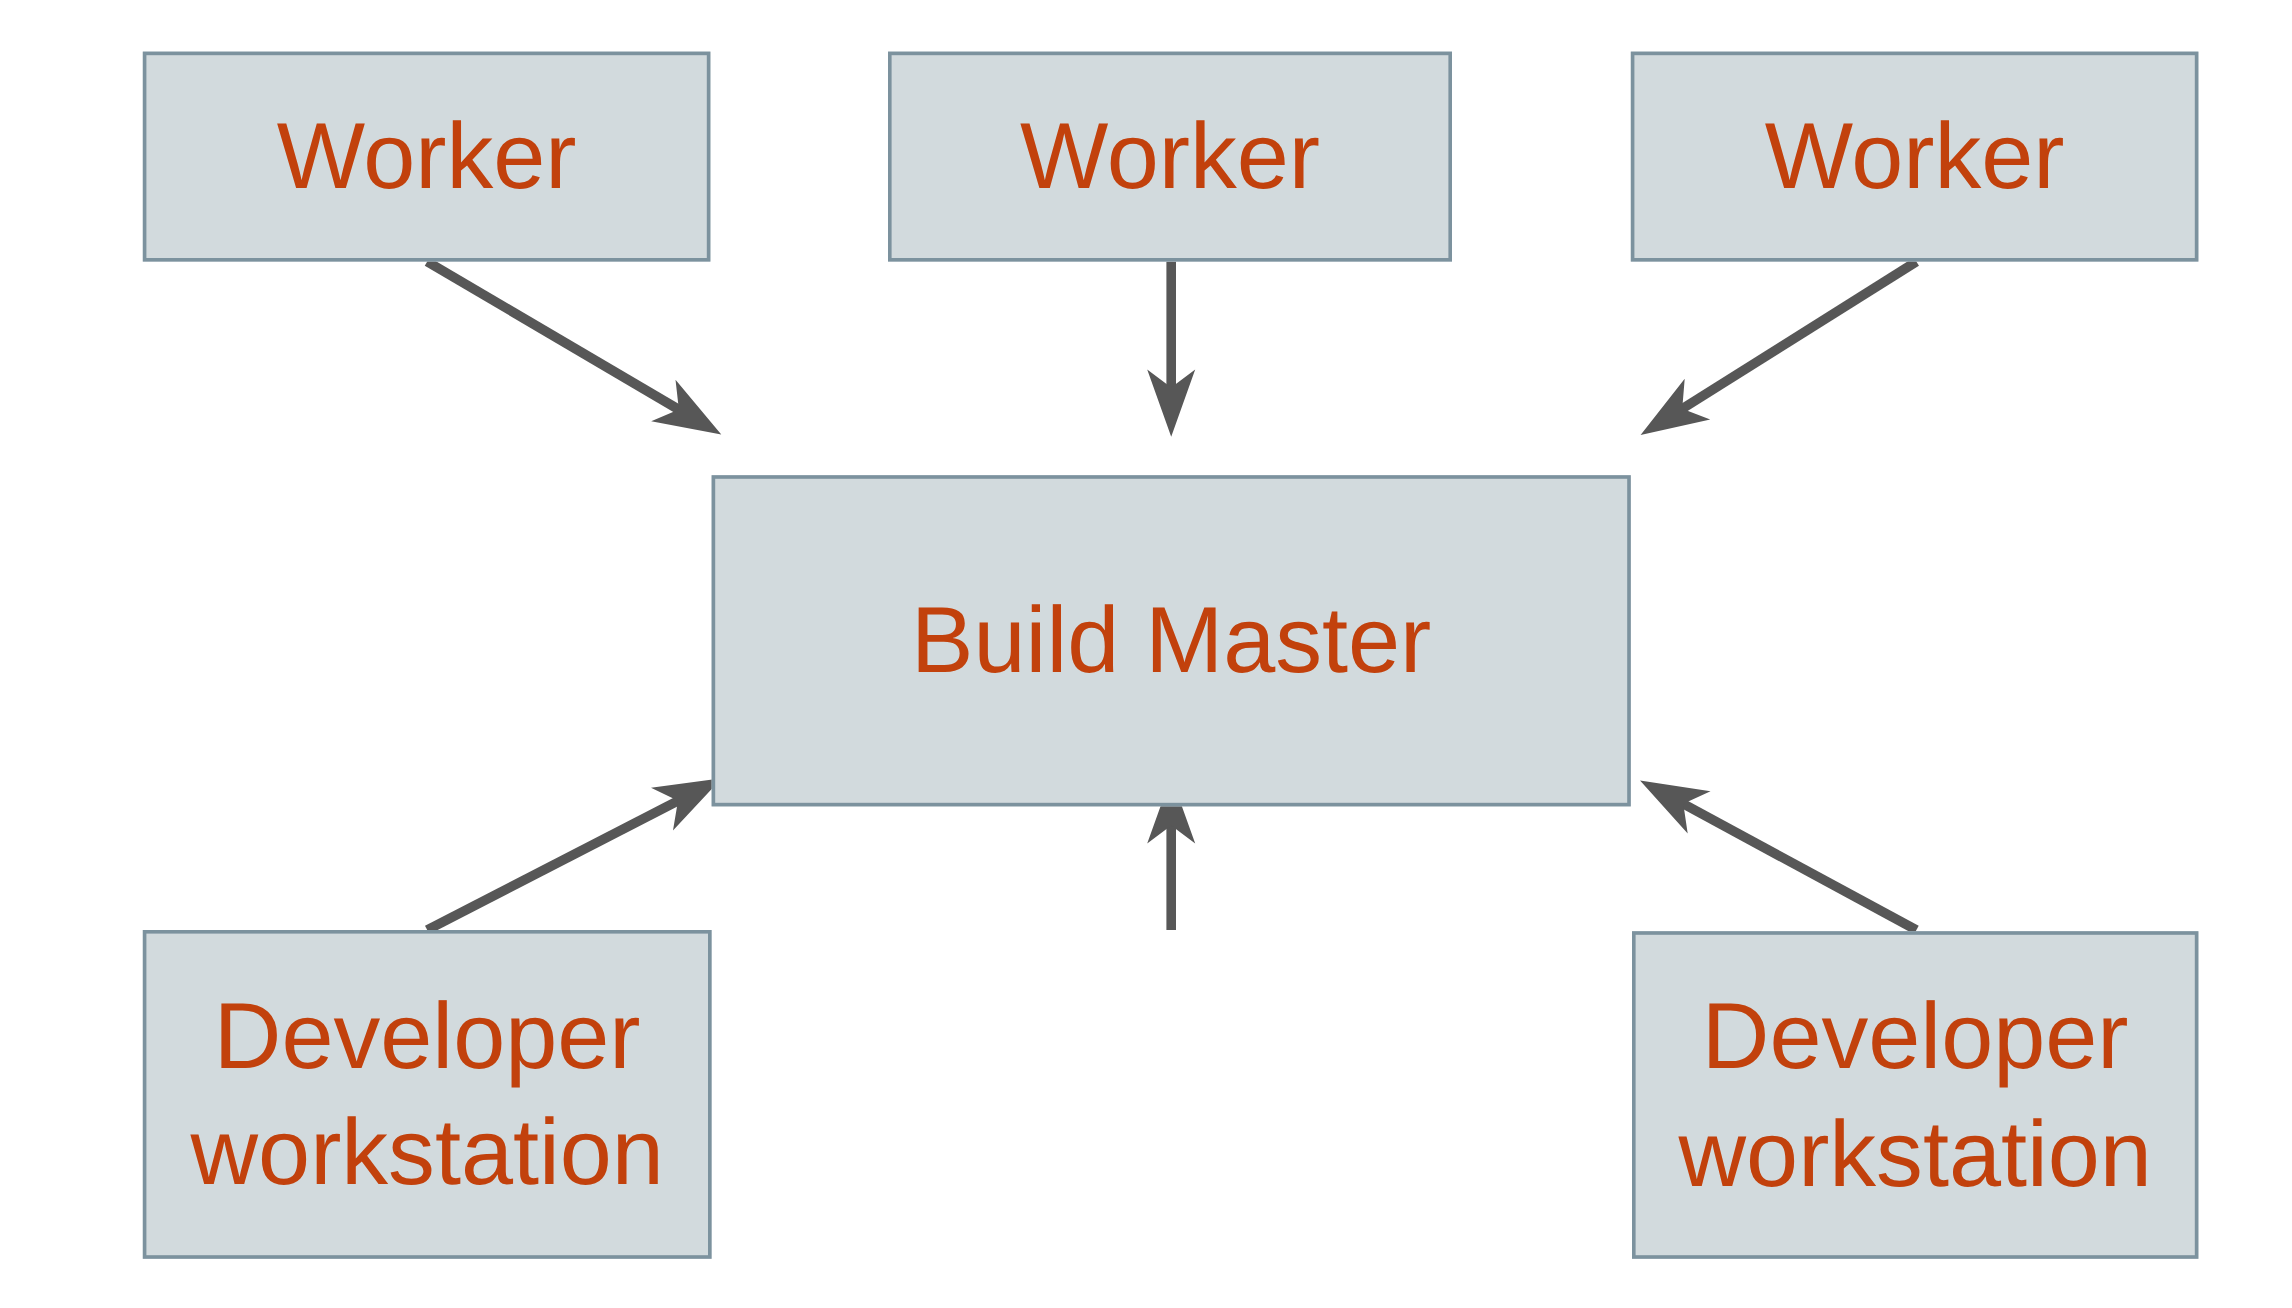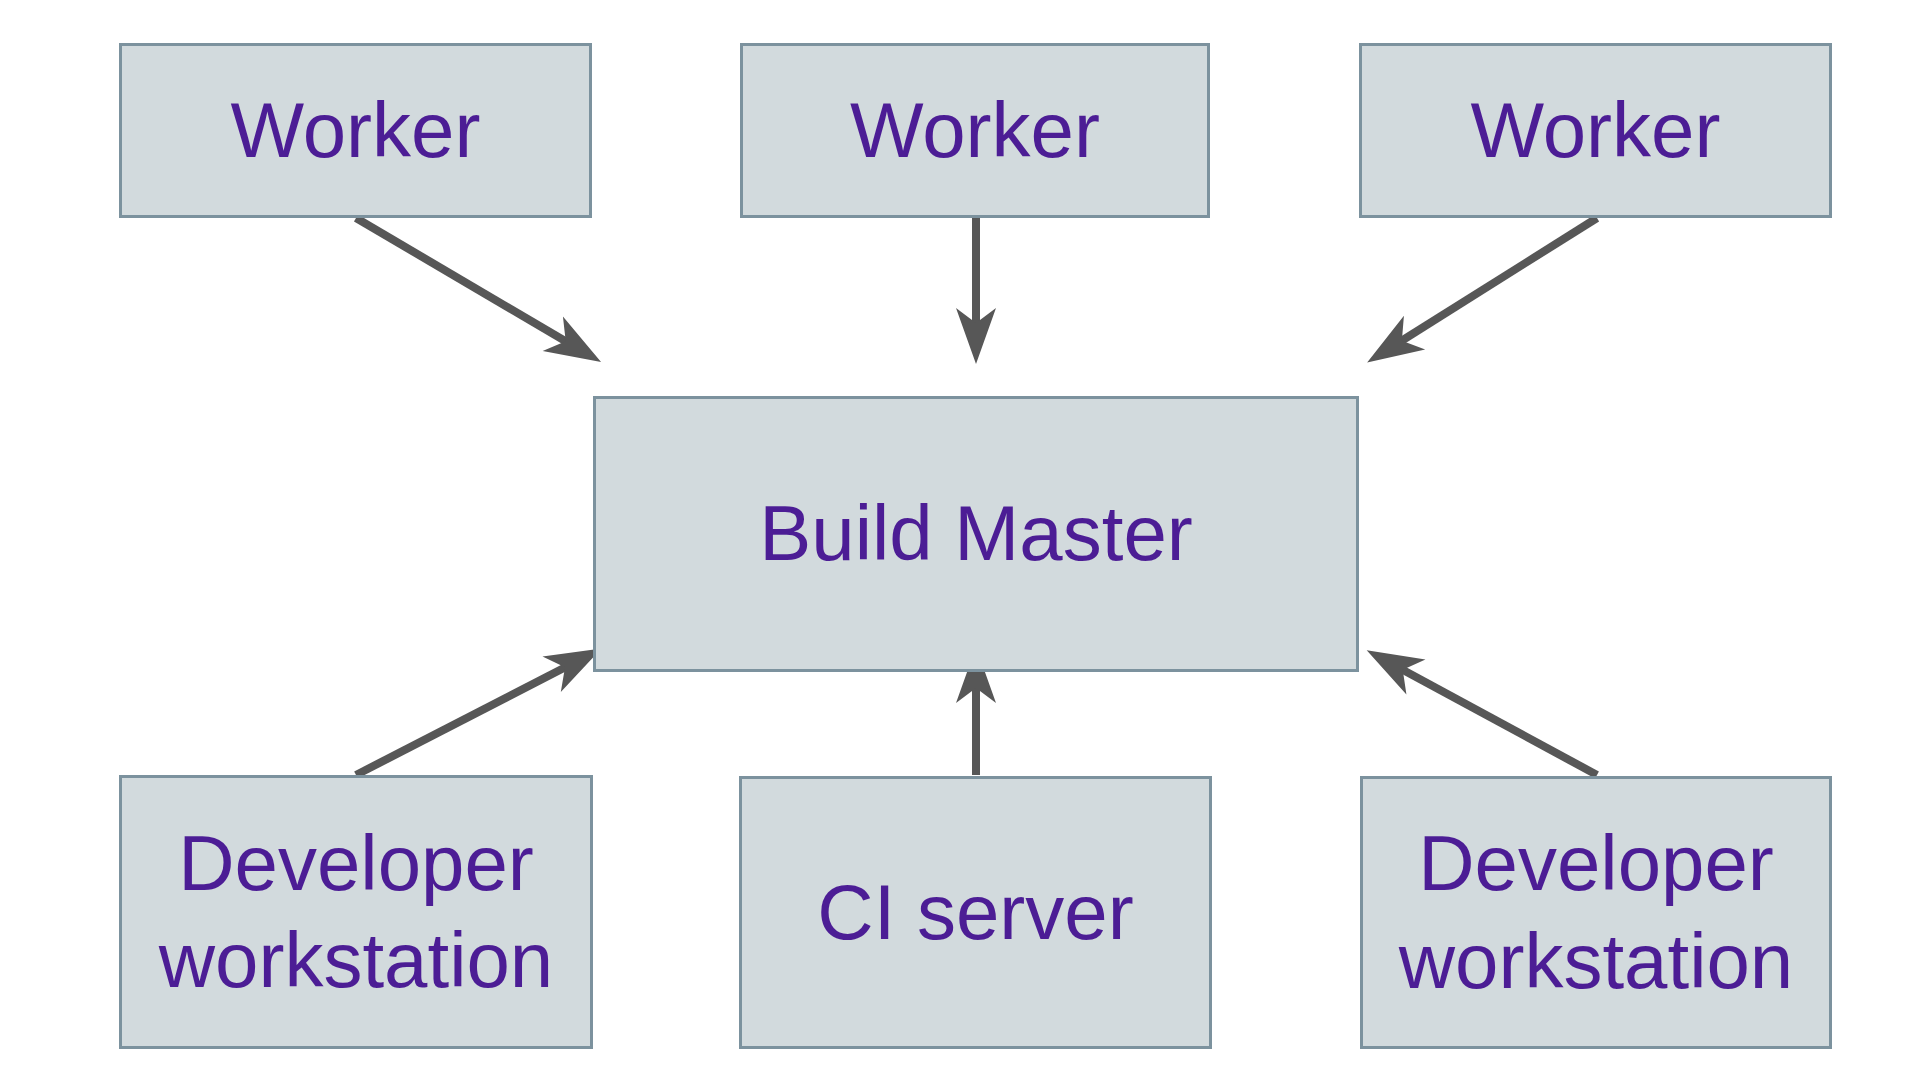--- a/index.html
+++ b/index.html
@@ -25,21 +25,21 @@
   }
   .node {
     position: absolute;
     box-sizing: border-box;
     background: #d2dadd;
     border: 3px solid #7c929e;
     display: flex;
     align-items: center;
     justify-content: center;
     text-align: center;
-    color: #4c1d95;
+    color: #c2410c;
     font-size: 78px;
     line-height: 1.25;
     padding: 0 18px;
   }
   .node span { display: inline-block; }
 
   
   .n-worker-1 { left: 119px; top: 43px;  width: 473px; height: 175px; }
   .n-worker-2 { left: 740px; top: 43px;  width: 470px; height: 175px; }
   .n-worker-3 { left: 1359px; top: 43px; width: 473px; height: 175px; }
@@ -90,21 +90,18 @@
   </div>
 
   <div class="node n-build-master">
     <span>Build Master</span>
   </div>
 
   <div class="node n-devws-left">
     <span>Developer workstation</span>
   </div>
 
-  <div class="node n-ci-server">
-    <span>CI server</span>
-  </div>
 
   <div class="node n-devws-right">
     <span>Developer workstation</span>
   </div>
 
 </div>
 
 </body></html>

